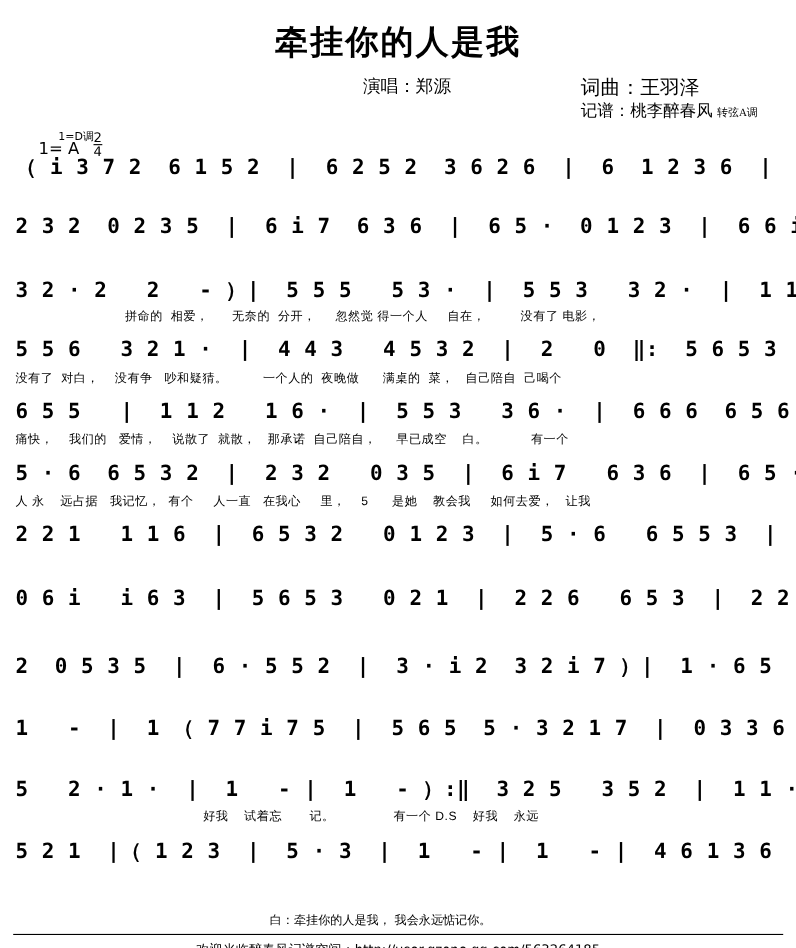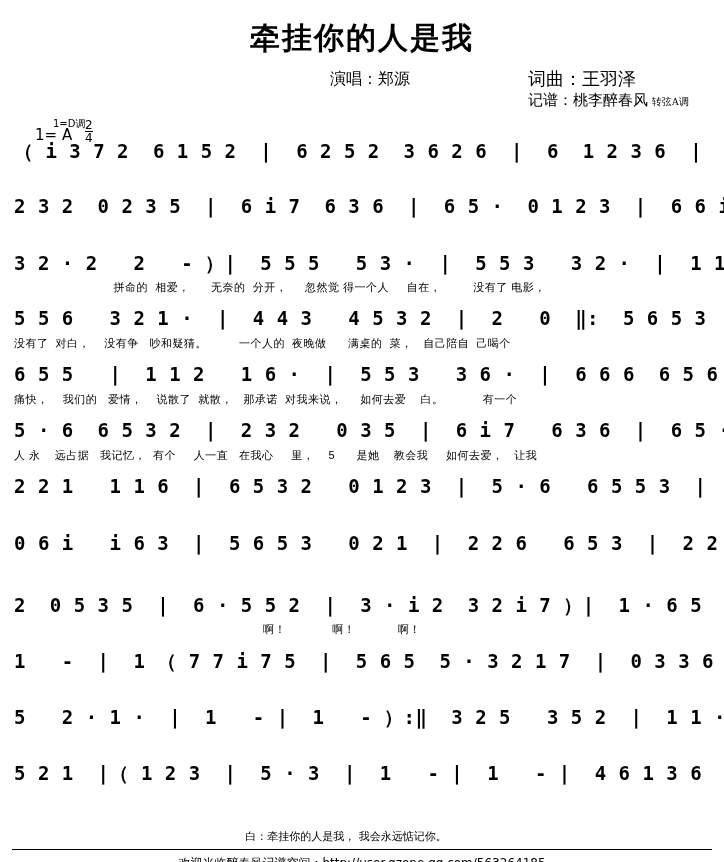--- a/index.html
+++ b/index.html
@@ -128,42 +128,42 @@
   <div class="row">
     <div class="notes">3 2 · 2   2   - ）|  5 5 5   5 3 ·  |  5 5 3   3 2 ·  |  1 1 7 6 5 5 3  |  6 5 ·  0  |  1 1 2  1 6 ·  |</div>
     <div class="lyr">                            拼命的  相爱，      无奈的  分开，     忽然觉 得一个人     自在，         没有了 电影，</div>
   </div>
   <div class="row">
     <div class="notes">5 5 6   3 2 1 ·  |  4 4 3   4 5 3 2  |  2   0  ‖:  5 6 5 3   3 2 5  |  5 6 5 3   2  |  1 2 1 7   6 5 3  |</div>
     <div class="lyr">没有了  对白，    没有争   吵和疑猜。         一个人的  夜晚做      满桌的  菜，   自己陪自  己喝个</div>
   </div>
   <div class="row">
     <div class="notes">6 5 5   |  1 1 2   1 6 ·  |  5 5 3   3 6 ·  |  6 6 6  6 5 6 1  |  1 1 6 1 3  |  3 2 ·  2  |  2  0 1 2 3  |</div>
-    <div class="lyr">痛快，    我们的   爱情，    说散了  就散，   那承诺  对我来说，     如何去爱    白。           有一个</div>
+    <div class="lyr">痛快，    我们的   爱情，    说散了  就散，   那承诺  自己陪自，     早已成空    白。           有一个</div>
   </div>
   <div class="row">
     <div class="notes">5 · 6  6 5 3 2  |  2 3 2   0 3 5  |  6 i 7   6 3 6  |  6 5 ·  5  |  0 6 i   i 6 3  |  5 6 5 3   0 2 1  |</div>
     <div class="lyr">人 永    远占据   我记忆，  有个     人一直   在我心     里，    5      是她    教会我     如何去爱，   让我</div>
   </div>
   <div class="row">
     <div class="notes">2 2 1   1 1 6  |  6 5 3 2   0 1 2 3  |  5 · 6   6 5 5 3  |  3 6 5   0 3 5  |  i i 7   6 3 6  |  6 5 ·  5  |</div>
   </div>
   <div class="row tall">
     <div class="notes">0 6 i   i 6 3  |  5 6 5 3   0 2 1  |  2 2 6   6 5 3  |  2 2 1   3 5 2  |  2 1 ·  1  |（ 0 5 3 2  |  3  0 5 3 i  |</div>
   </div>
   <div class="row">
     <div class="notes">2  0 5 3 5  |  6 · 5 5 2  |  3 · i 2  3 2 i 7 ）|  1 · 6 5  |  5 2 1  |  2  -  |  2  -  |  1  -  |</div>
-    <div class="lyr">                                                                      啊！             啊！            啊！</div>
   </div>
   <div class="row">
     <div class="notes">1   -  |  1 （ 7 7 i 7 5  |  5 6 5  5 · 3 2 1 7  |  0 3 3 6  6 2 3 2 1  |  2 5 2  |  1  |  0 6 1 2  4 2 1 6  |</div>
     <div class="lyr"></div>
   </div>
   <div class="row">
     <div class="notes">5   2 · 1 ·  |  1   - |  1   - ）:‖  3 2 5   3 5 2  |  1 1 ·  |  6  0 1 2 3  ‖  3 2 5   3 5  |</div>
+    <div class="lyr">                                                好我    试着忘       记。               有一个 D.S    好我    永远</div>
   </div>
   <div class="row">
     <div class="notes">5 2 1  |（ 1 2 3  |  5 · 3  |  1   - |  1   - |  4 6 1 3 6  |  5 2  3  |  2  0 2 3  |  4  5 |  1  - |  1  - ）|</div>
   </div>
 
   <div class="spoken">白：牵挂你的人是我，                   我会永远惦记你。</div>
   <hr class="rule" style="position:absolute;left:0;bottom:26px;width:700px;">
   <div class="footer">欢迎光临醉春风记谱空间：http://user.qzone.qq.com/563264185</div>
 </div>
 

